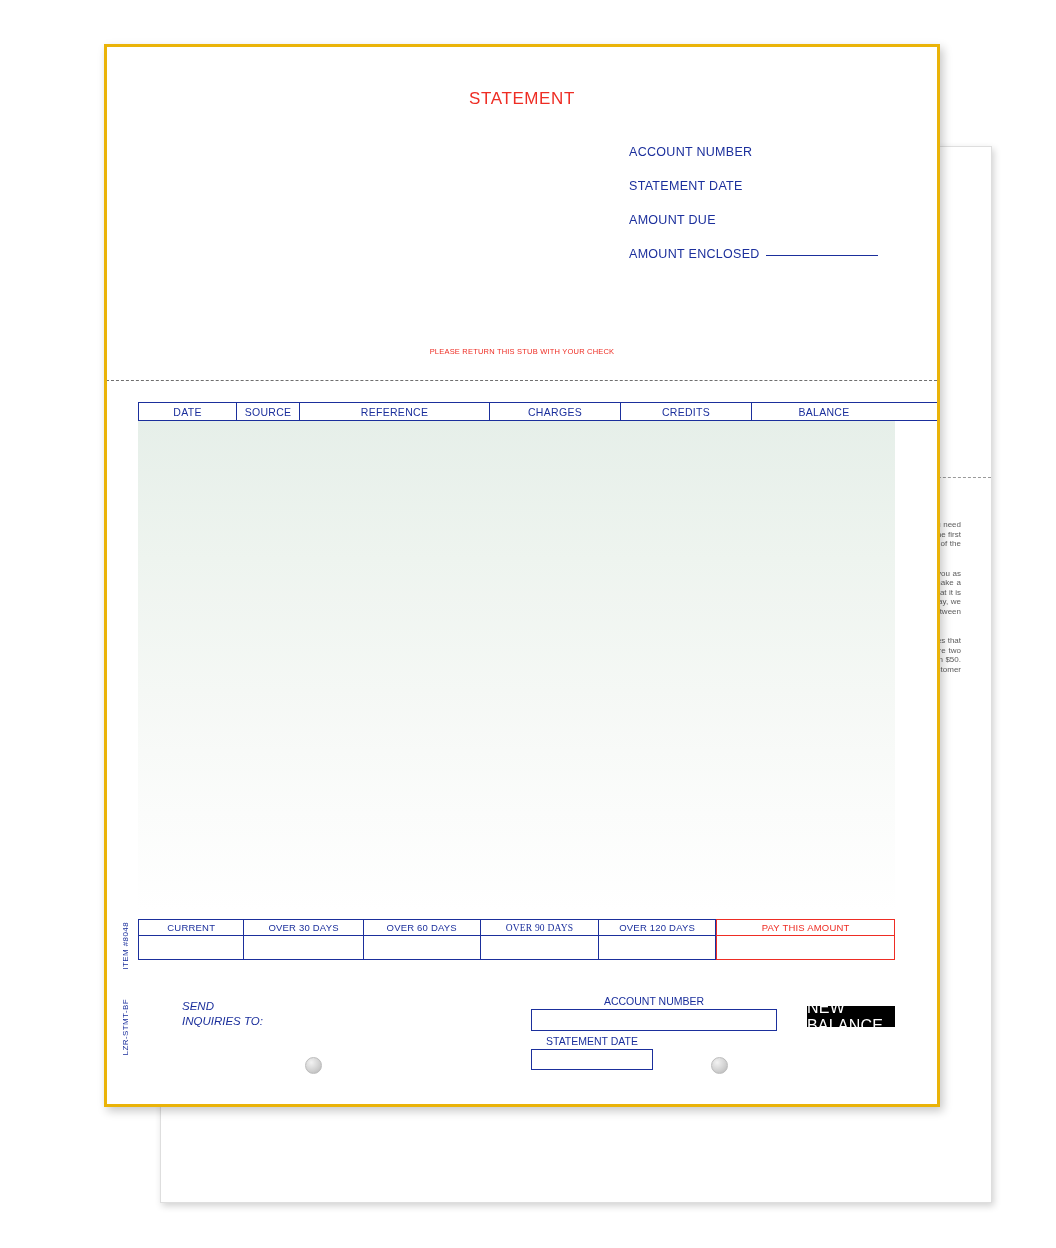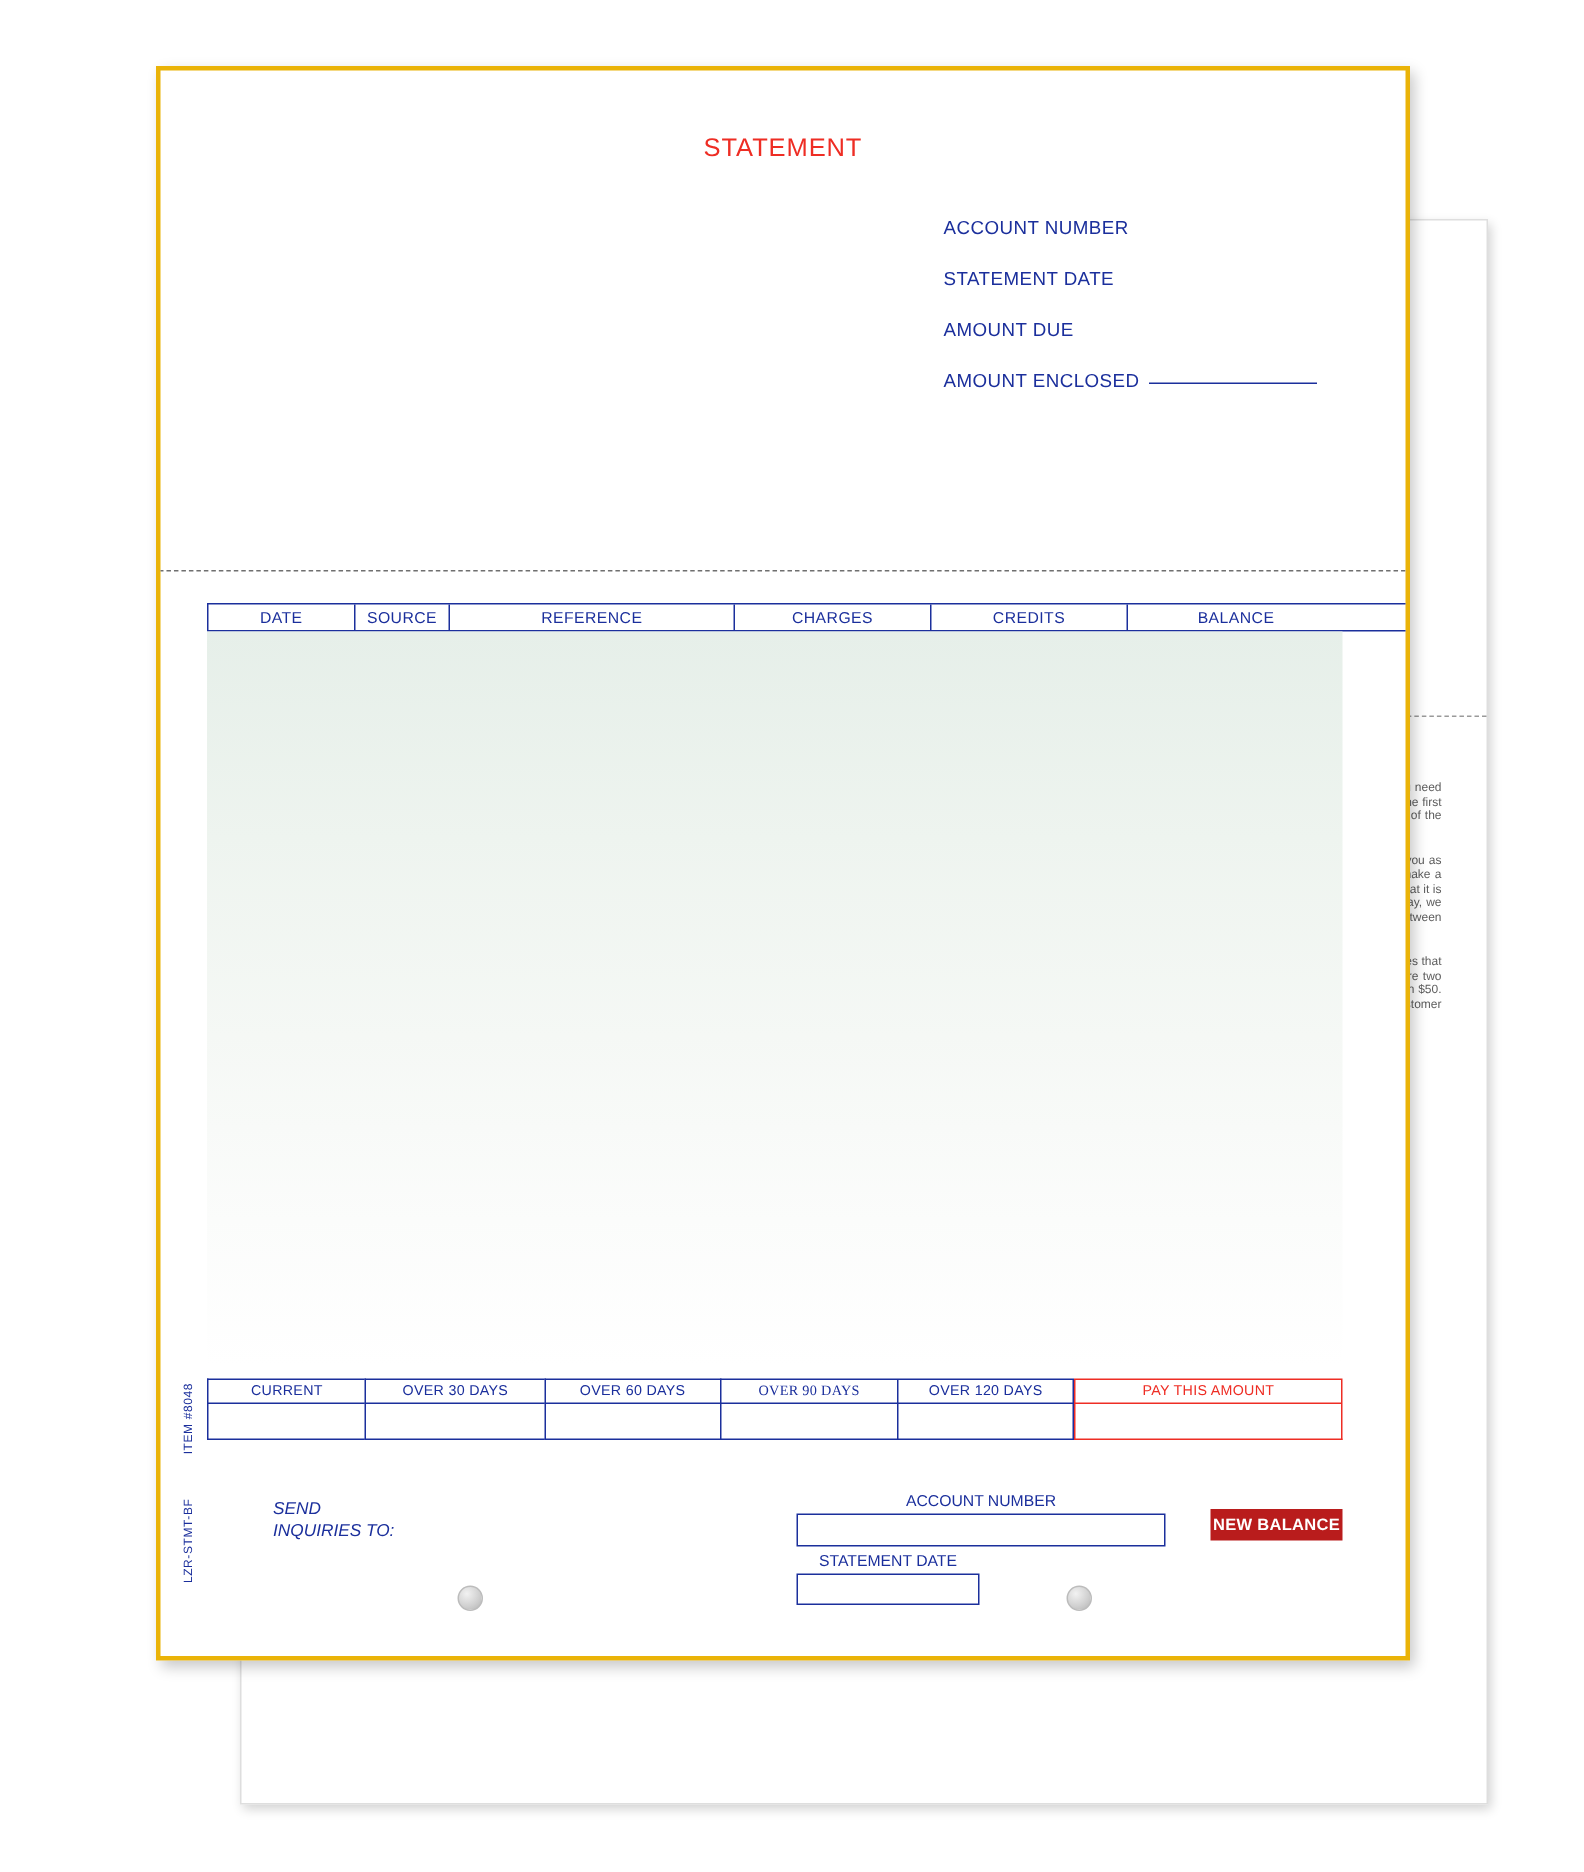--- a/index.html
+++ b/index.html
@@ -259,24 +259,24 @@
     height: 21px;
     border: 1.2px solid #1b2f9c;
     box-sizing: border-box;
   }
   .new-balance {
     position: absolute;
     left: 700px;
     top: 959px;
     width: 88px;
     height: 21px;
-    background: #b91c1c;
+    background: #000000;
     color: #ffffff;
-    font-size: 11px;
-    font-weight: bold;
+    font-size: 16px;
+    font-weight: normal;
     display: flex;
     align-items: center;
     justify-content: center;
     letter-spacing: 0.2px;
   }
 
   
   .side-code {
     position: absolute;
     left: 14px;
@@ -336,20 +336,21 @@
       <span>STATEMENT DATE</span>
     </div>
     <div class="row">
       <span>AMOUNT DUE</span>
     </div>
     <div class="row">
       <span>AMOUNT ENCLOSED</span><span class="rule"></span>
     </div>
   </div>
 
+  <div class="return-note">PLEASE RETURN THIS STUB WITH YOUR CHECK</div>
 
   <div class="perf-line"></div>
 
   <div class="grid-head">
     <div class="c-date">DATE</div>
     <div class="c-source">SOURCE</div>
     <div class="c-reference">REFERENCE</div>
     <div class="c-charges">CHARGES</div>
     <div class="c-credits">CREDITS</div>
     <div class="c-balance">BALANCE</div>

